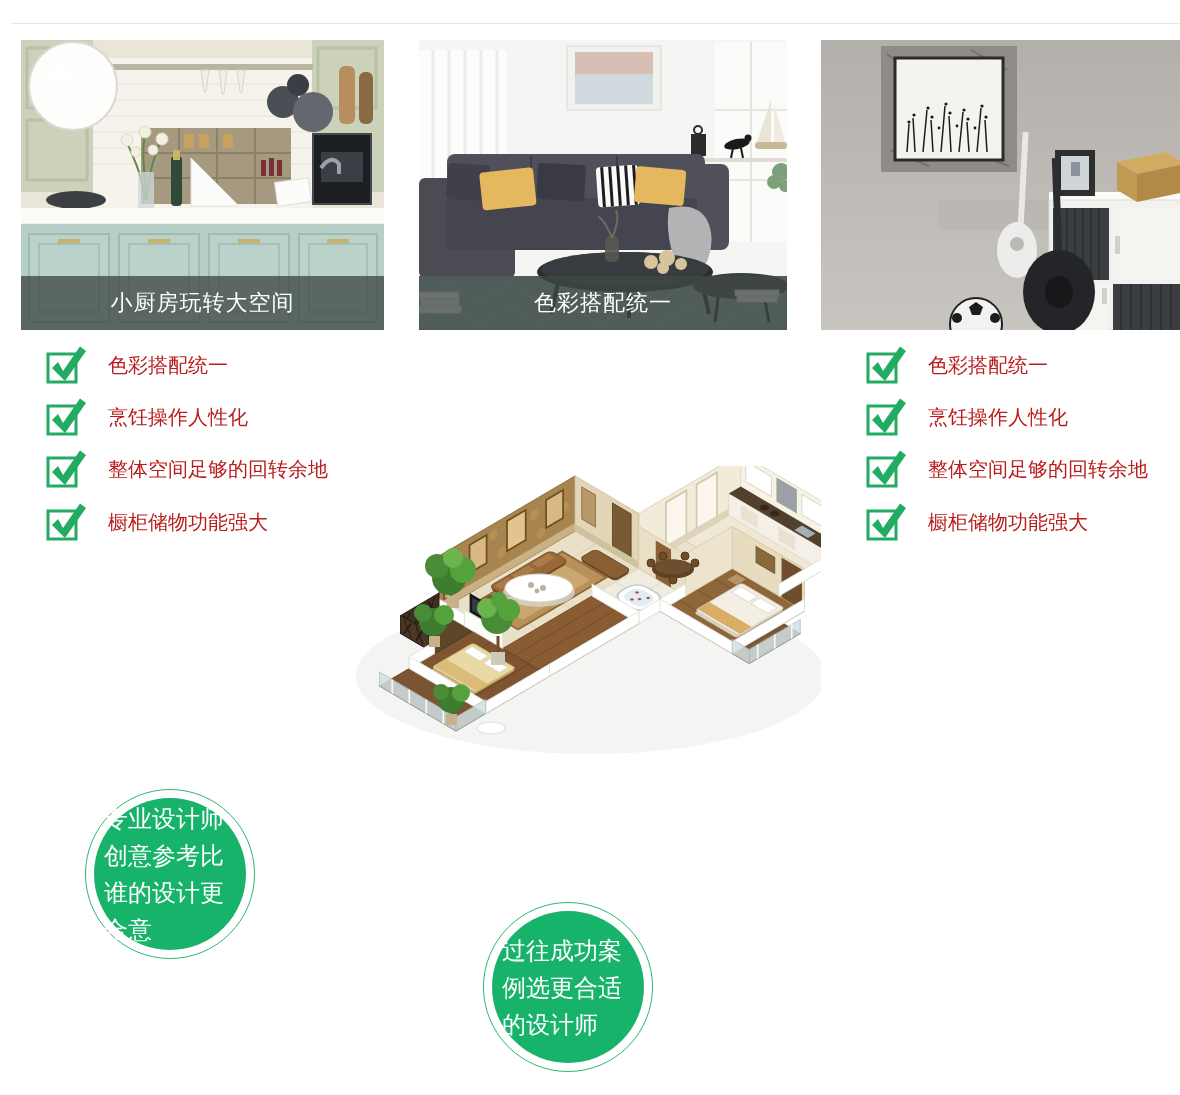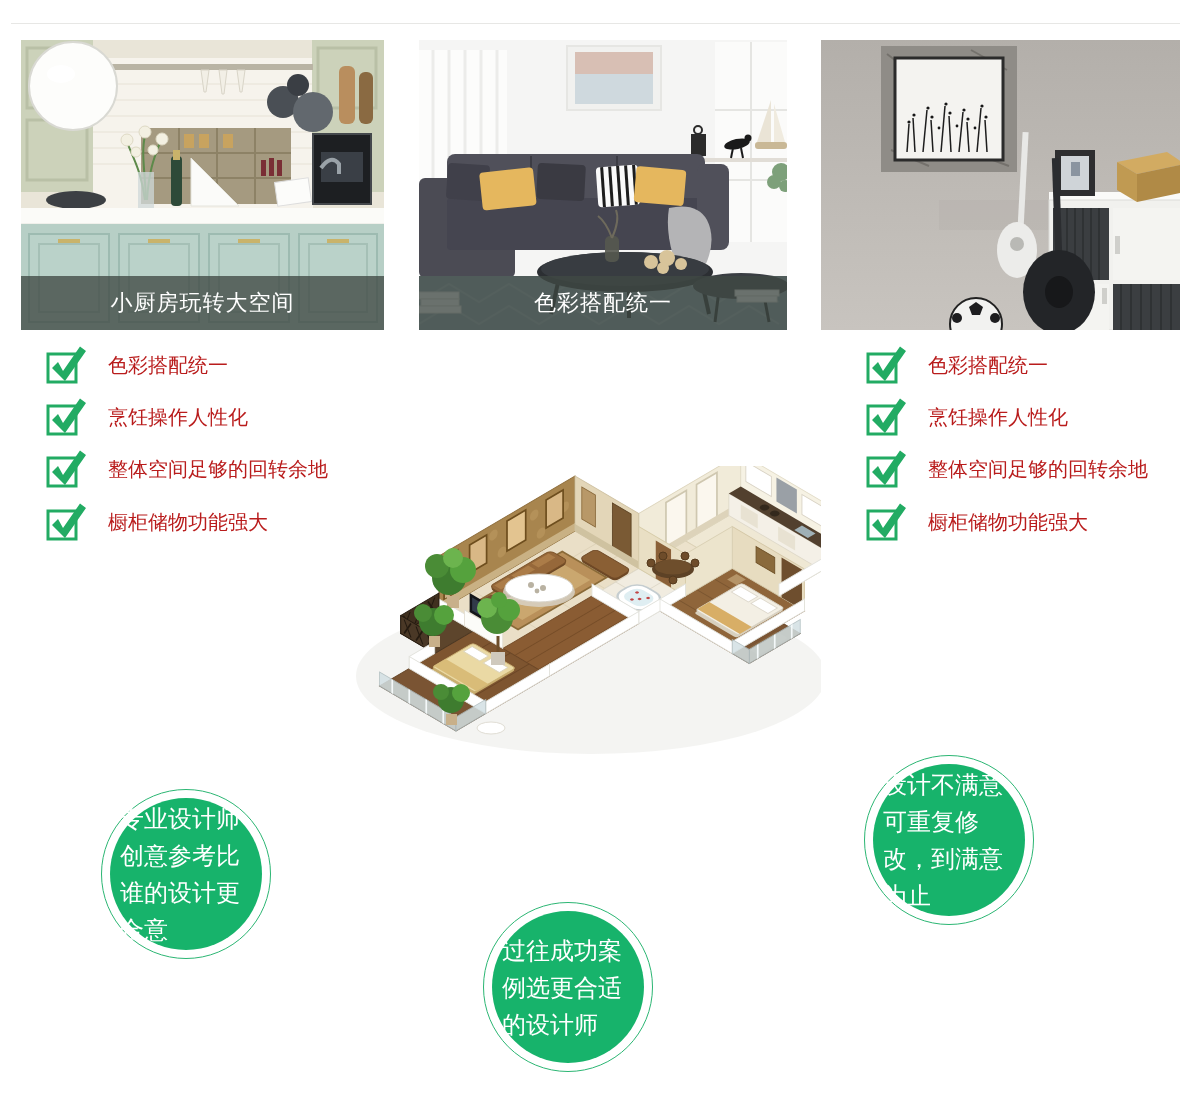--- a/index.html
+++ b/index.html
@@ -19,21 +19,21 @@
   .check-row .ck{width:42px;height:38px;flex:0 0 42px;}
   .check-row .lbl{margin-left:20px;color:#b91c1c;font-size:20px;white-space:nowrap;}
   
   .floorplan{position:absolute;left:330px;top:466px;width:480px;height:358px;}
   
   .bubble{position:absolute;border:1px solid #2bb673;border-radius:50%;
     display:flex;align-items:center;justify-content:center;background:#fff;}
   .bubble-inner{border-radius:50%;background:#17b36b;display:flex;align-items:center;justify-content:center;}
   .bubble-inner span{display:block;width:150px;padding-left:10px;color:#ffffff;font-size:24px;
     line-height:37px;text-align:left;letter-spacing:0;}
-  .b1{left:90px;top:789px;width:168px;height:168px;}
+  .b1{left:74px;top:789px;width:168px;height:168px;}
   .b2{left:472px;top:902px;width:168px;height:168px;}
   .b3{left:853px;top:755px;width:168px;height:168px;}
   .b1 .bubble-inner,.b2 .bubble-inner,.b3 .bubble-inner{width:152px;height:152px;}
 </style>
 </head>
 <body>
 
 <div class="page">
 
   <div class="top-divider"></div>
@@ -682,19 +682,14 @@
   <div class="bubble b1">
     <div class="bubble-inner">
       <span>专业设计师创意参考比谁的设计更合意</span>
     </div>
   </div>
   <div class="bubble b2">
     <div class="bubble-inner">
       <span>过往成功案例选更合适的设计师</span>
     </div>
   </div>
-  <div class="bubble b3">
-    <div class="bubble-inner">
-      <span>设计不满意可重复修改，到满意为止</span>
-    </div>
-  </div>
 
 </div>
 
 </body></html>

